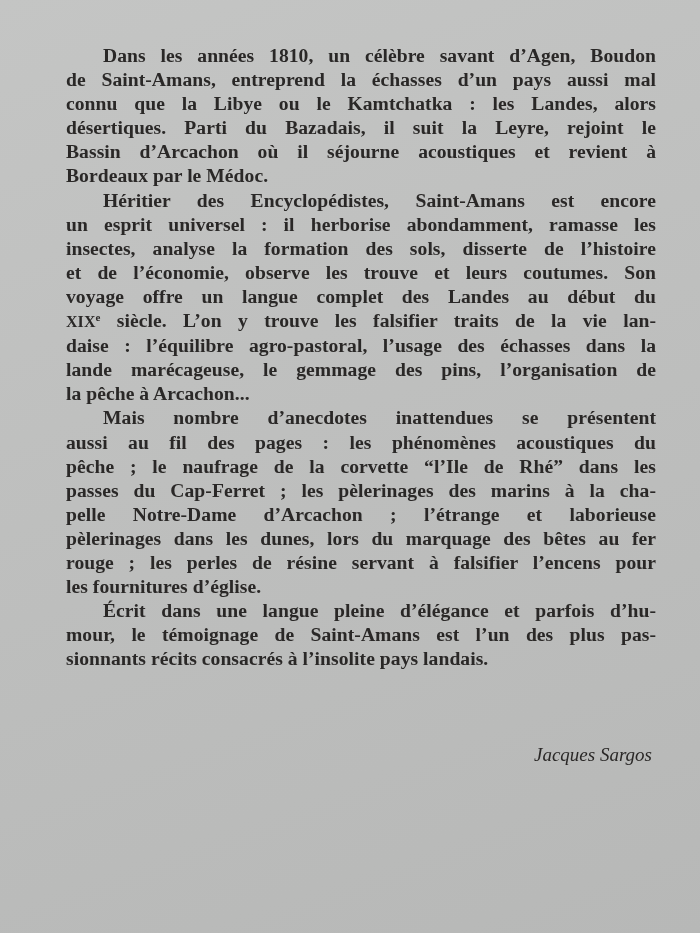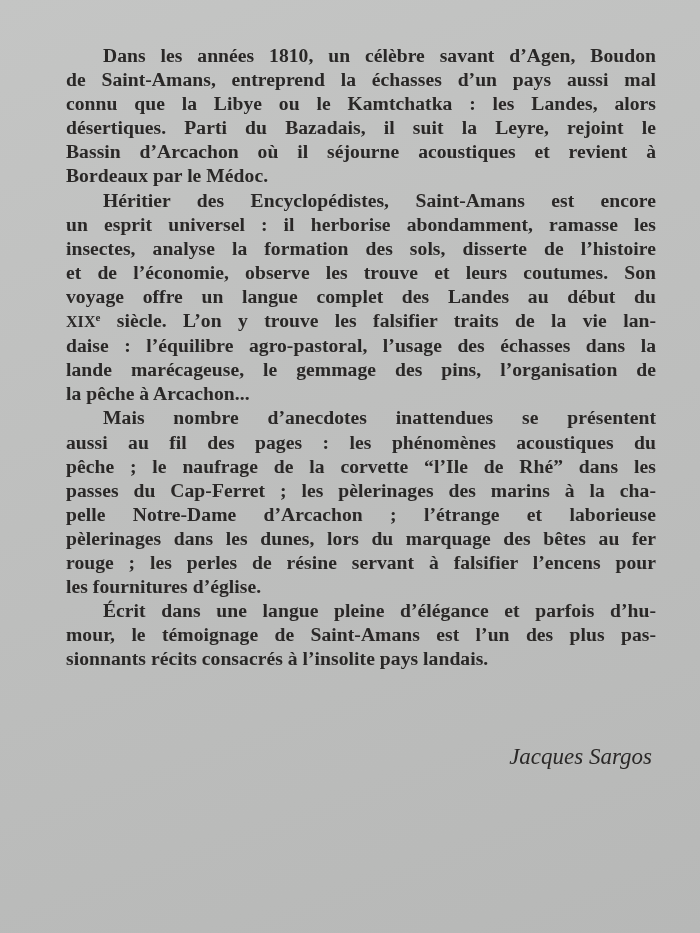--- a/index.html
+++ b/index.html
@@ -18,21 +18,21 @@
       text-align: justify;
       letter-spacing: 0.05px;
       font-weight: bold;
     }
     .para { margin: 0; text-indent: 37px; }
     .para .ln { display: block; text-align: justify; text-align-last: justify; text-indent: 0; white-space: nowrap; }
     .para .ln.first { padding-left: 37px; }
     .para .ln.last { text-align-last: left; }
     .signature {
       position: absolute; right: 48px; top: 744px;
-      font-style: italic; font-size: 23px;
+      font-style: italic; font-size: 19px;
     }
     sup { font-size: 11px; vertical-align: 6px; line-height: 0; }
     .sc { font-variant: small-caps; font-size: 16px; }
   </style>
 </head>
 <body>
 
 <div class="page">
   <div class="text-block">
 

